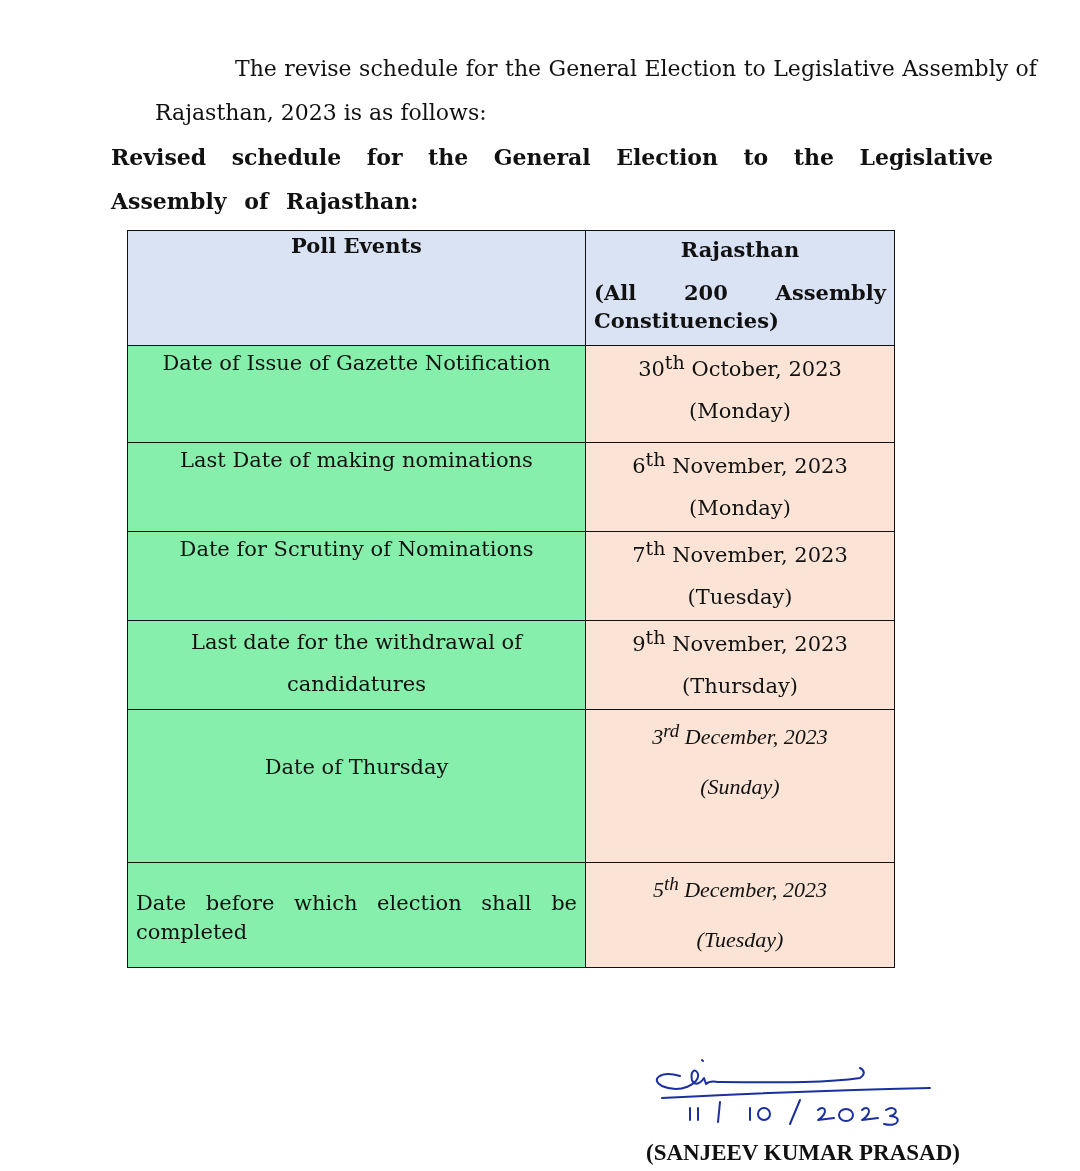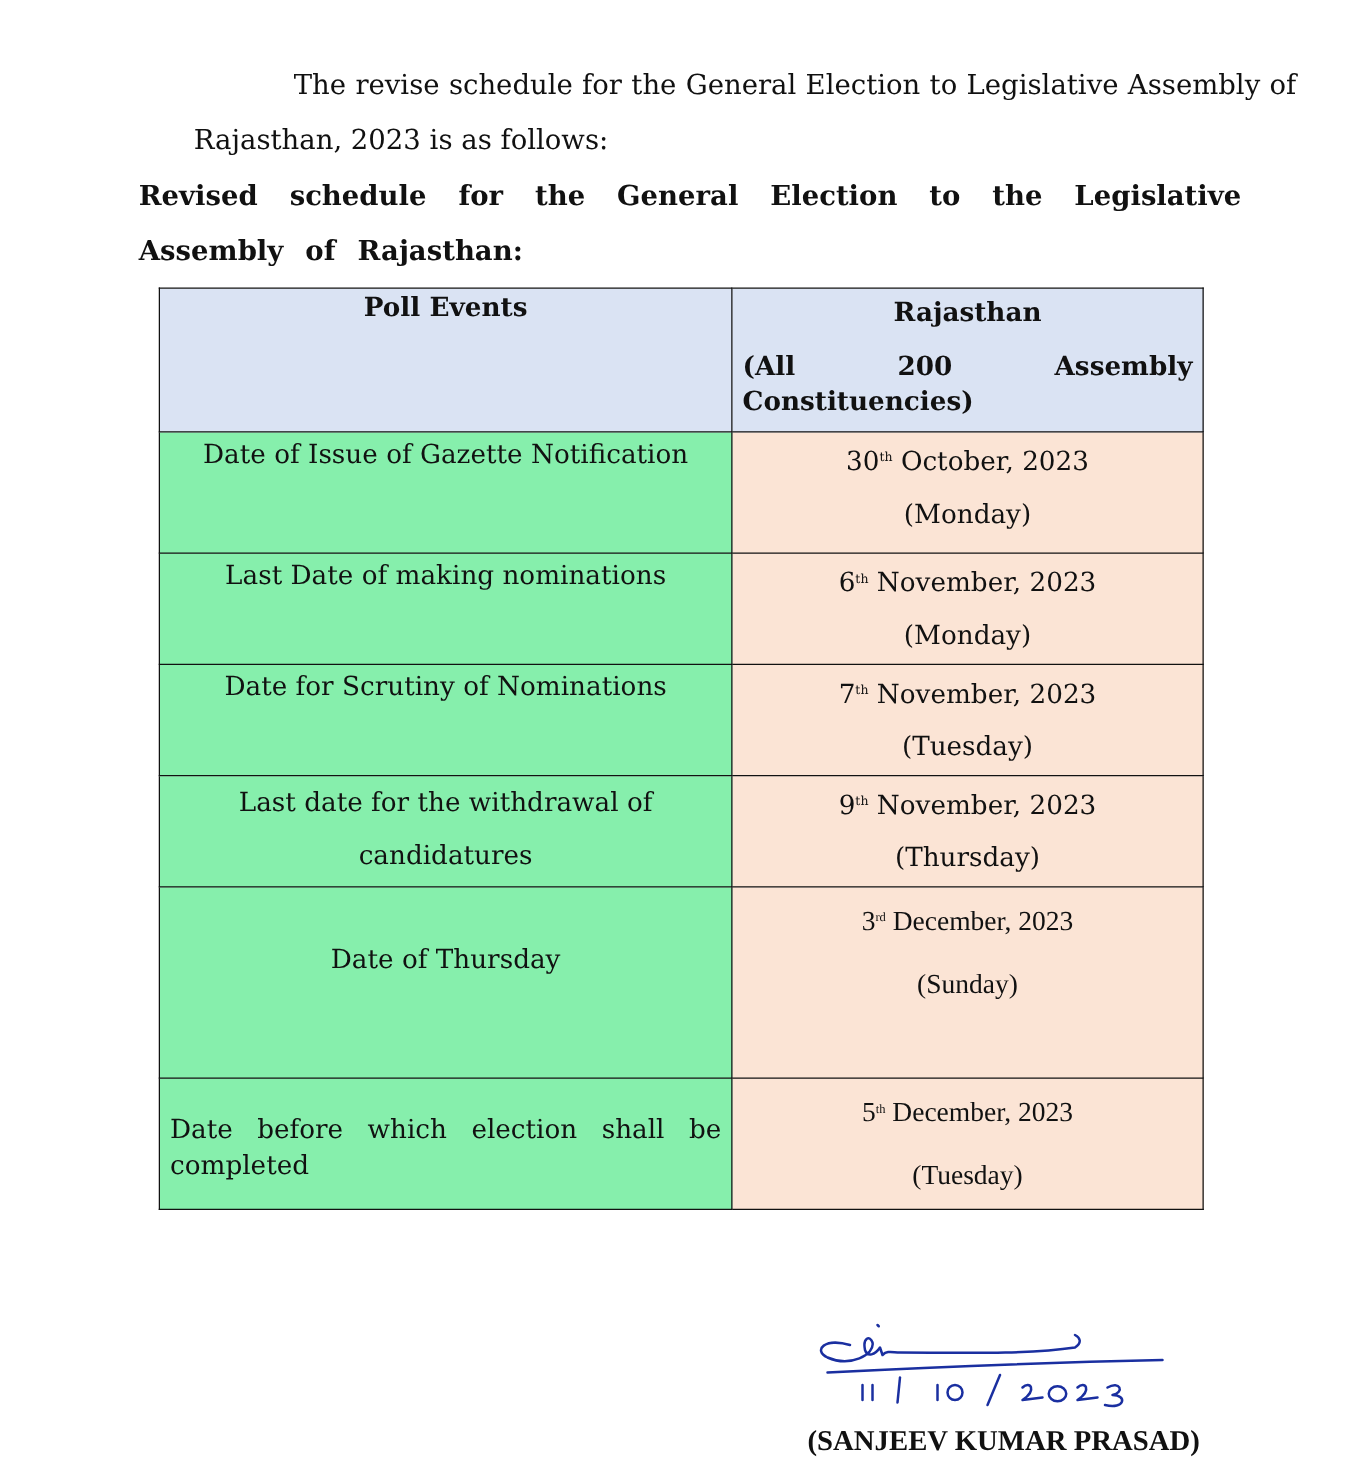--- a/index.html
+++ b/index.html
@@ -17,48 +17,48 @@
   .para .indent { display: inline-block; width: 80px; }
   .para1 { top: 47px; }
   .heading {
     position: absolute; left: 111px; width: 882px; top: 135px;
     font-size: 22px; line-height: 44px; font-weight: bold;
     text-align: justify; text-align-last: left;
     word-spacing: 10px;
   }
   table.sched {
     position: absolute; left: 127px; top: 230px;
-    width: 836px; border-collapse: collapse;
+    width: 768px; border-collapse: collapse;
     font-size: 21px;
   }
   table.sched td, table.sched th {
     border: 1.5px solid #111;
     vertical-align: top;
     padding: 2px 8px;
   }
   table.sched th {
     background: #dae3f3; font-weight: bold;
   }
   th.c1 { width: 441px; text-align: center; height: 110px; }
   th.c2 { text-align: left; margin-top: 40px; }
   th.c2 .h1 { text-align: center; line-height: 30px; margin-top: 2px; }
   th.c2 .h2 { line-height: 28px; margin-top: 14px; text-align: justify; text-align-last: left; word-spacing: 0; }
   th.c2 .h2 .w { display: flex; justify-content: space-between; }
   td.ev { background: #86efac; text-align: center; line-height: 30px; padding-top: 2px; }
   td.dt { background: #fbe4d5; text-align: center; line-height: 42px; padding-top: 0; }
-  td.dt sup { font-size: 10px; vertical-align: 7px; line-height: 0; }
+  td.dt sup { font-size: 19px; vertical-align: 7px; line-height: 0; }
   tr.r1 td { height: 92px; }
   tr.r2 td { height: 82px; }
   tr.r3 td { height: 82px; }
   tr.r4 td { height: 82px; }
   tr.r4 td.ev { line-height: 42px; padding-top: 0; }
   tr.r5 td { height: 82px; font-weight: bold; }
   tr.r6 td { height: 110px; }
   tr.r6 td.ev { vertical-align: middle; padding-bottom: 40px; }
-  tr.r6 td.dt, tr.r7 td.dt { font-family: "Liberation Serif", serif; line-height: 50px; font-size: 22px; }
+  tr.r6 td.dt, tr.r7 td.dt { font-family: "Liberation Serif", serif; line-height: 50px; font-size: 22px; font-style: italic; }
   tr.r7 td { height: 88px; }
   tr.r7 td.ev { text-align: justify; text-align-last: left; vertical-align: middle; line-height: 29px; padding-top: 8px; }
   .sigwrap {
     position: absolute; left: 640px; top: 1040px; width: 360px; height: 90px;
   }
   .signame {
     position: absolute; left: 646px; top: 1140px;
     font-family: "Liberation Serif", serif; font-weight: bold; font-size: 23px;
   }
 </style>

